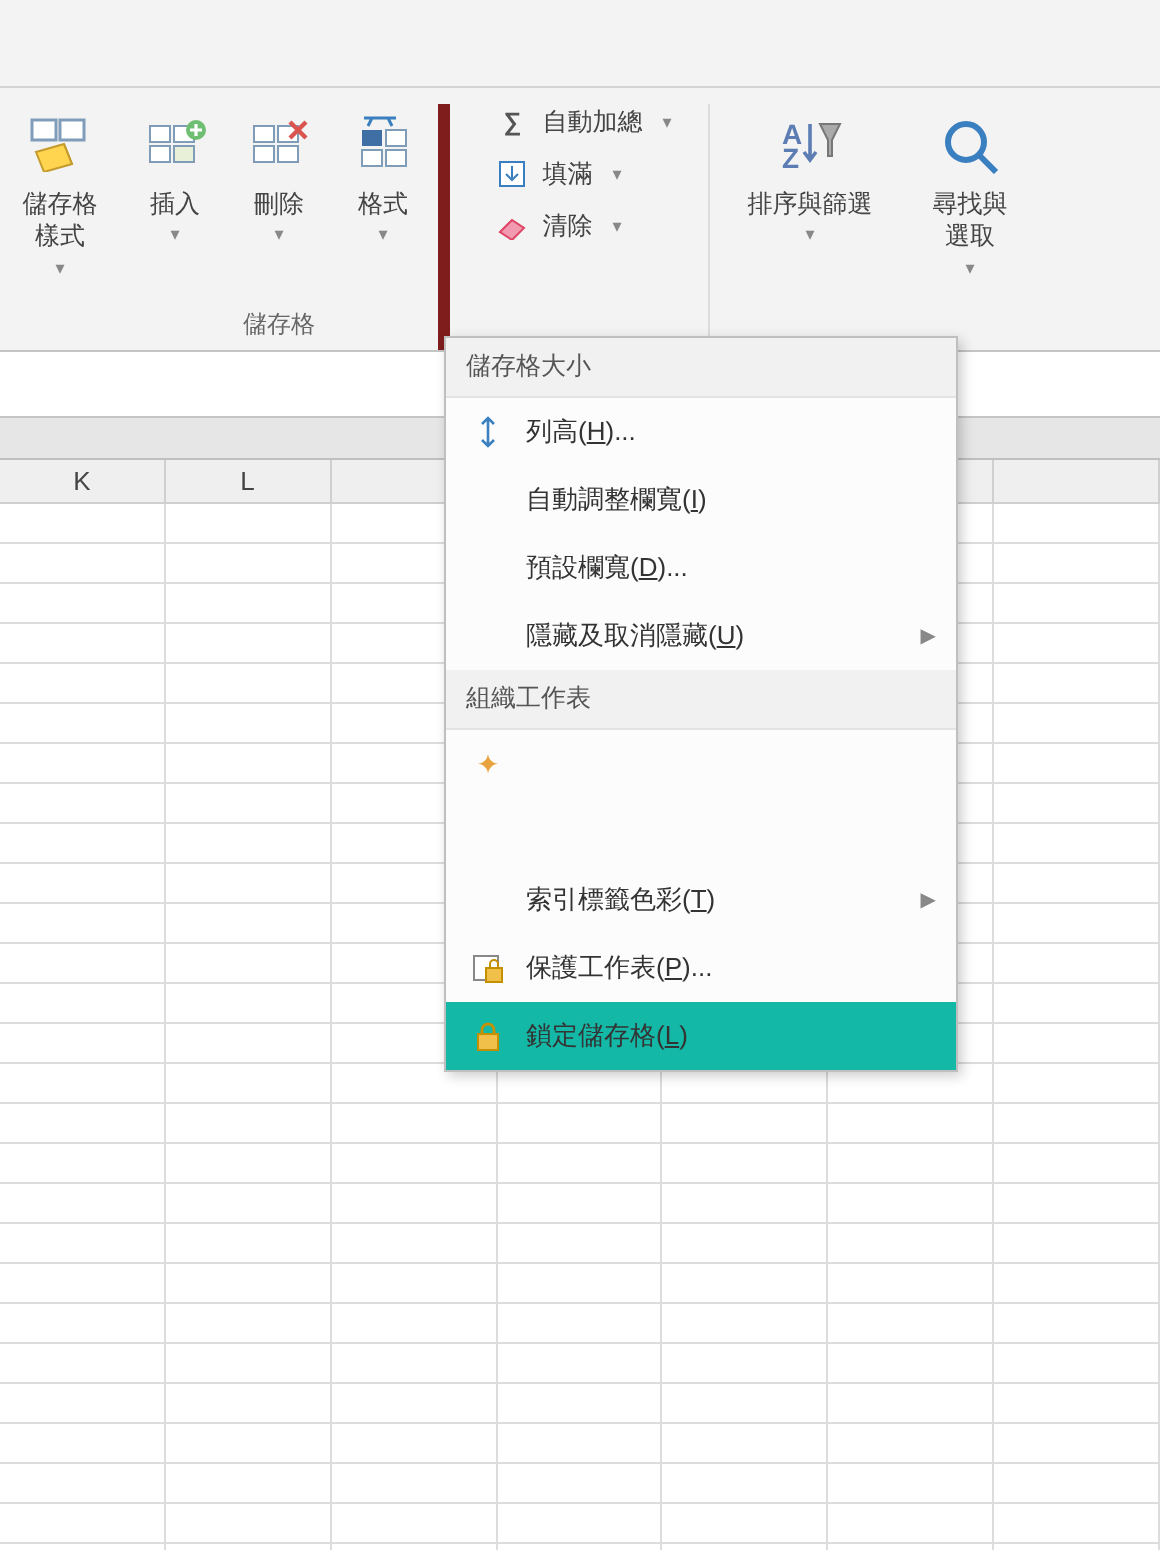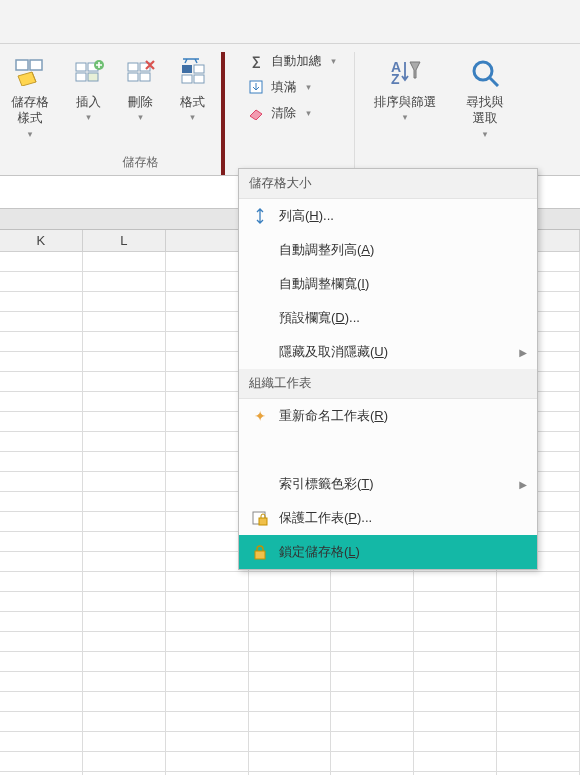--- a/index.html
+++ b/index.html
@@ -26,21 +26,21 @@
     align-items: flex-start;
     padding-top: 8px;
     position: relative;
   }
   .rgroup {
     display: flex;
     flex-direction: column;
     align-items: center;
     height: 100%;
     position: relative;
-    border-right: 4px solid #7f1d1d;
+    border-right: 6px solid #7f1d1d;
     padding: 0 8px 0px 8px;
   }
   .rgroup.no-border { border-right: none; }
   .rgroup-label {
     position: absolute;
     bottom: 4px;
     left: 0;
     right: 0;
     text-align: center;
     font-size: 12px;
@@ -122,23 +122,23 @@
     display: flex;
     height: 20px;
   }
   .cell {
     width: 95px;
     border-right: 1px solid #dcdcdc;
     border-bottom: 1px solid #dcdcdc;
   }
   .menu {
     position: absolute;
-    left: 238px;
+    left: 222px;
     top: 168px;
-    width: 300px;
+    width: 257px;
     background: #fcfcfc;
     border: 1px solid #bfbfbf;
     box-shadow: 2px 2px 6px rgba(0,0,0,0.2);
     z-index: 100;
   }
   .menu-section {
     background: #f1f1f1;
     padding: 6px 10px;
     font-size: 12.5px;
     color: #555;
@@ -567,41 +567,36 @@
   <div class="menu-item">
     <span class="micon">
       <svg width="16" height="18">
           <path d="M8 2 v14 M5 5 l3 -3 l3 3 M5 13 l3 3 l3 -3" stroke="#3a7fbf" fill="none" stroke-width="1.3"></path>
         </svg>
     </span>
     <span>列高(<u>H</u>)...</span>
   </div>
   <div class="menu-item">
     <span class="micon"></span>
-    <span>自動調整列高(<u>A</u>)</span>
-  </div>
-  <div class="menu-item">
-    <span class="micon"></span>
     <span>自動調整欄寬(<u>I</u>)</span>
   </div>
   <div class="menu-item">
     <span class="micon"></span>
     <span>預設欄寬(<u>D</u>)...</span>
   </div>
 
   <div class="menu-item">
     <span class="micon"></span>
     <span>隱藏及取消隱藏(<u>U</u>)</span>
     <span class="arrow">▶</span>
   </div>
 
   <div class="menu-section">組織工作表</div>
   <div class="menu-item">
     <span class="micon" style="color:#e8a33d;font-size:14px">✦</span>
-    <span>重新命名工作表(<u>R</u>)</span>
   </div>
   <div class="menu-item">
     <span class="micon"></span>
   </div>
   <div class="menu-item">
     <span class="micon"></span>
     <span>索引標籤色彩(<u>T</u>)</span>
     <span class="arrow">▶</span>
   </div>
 

